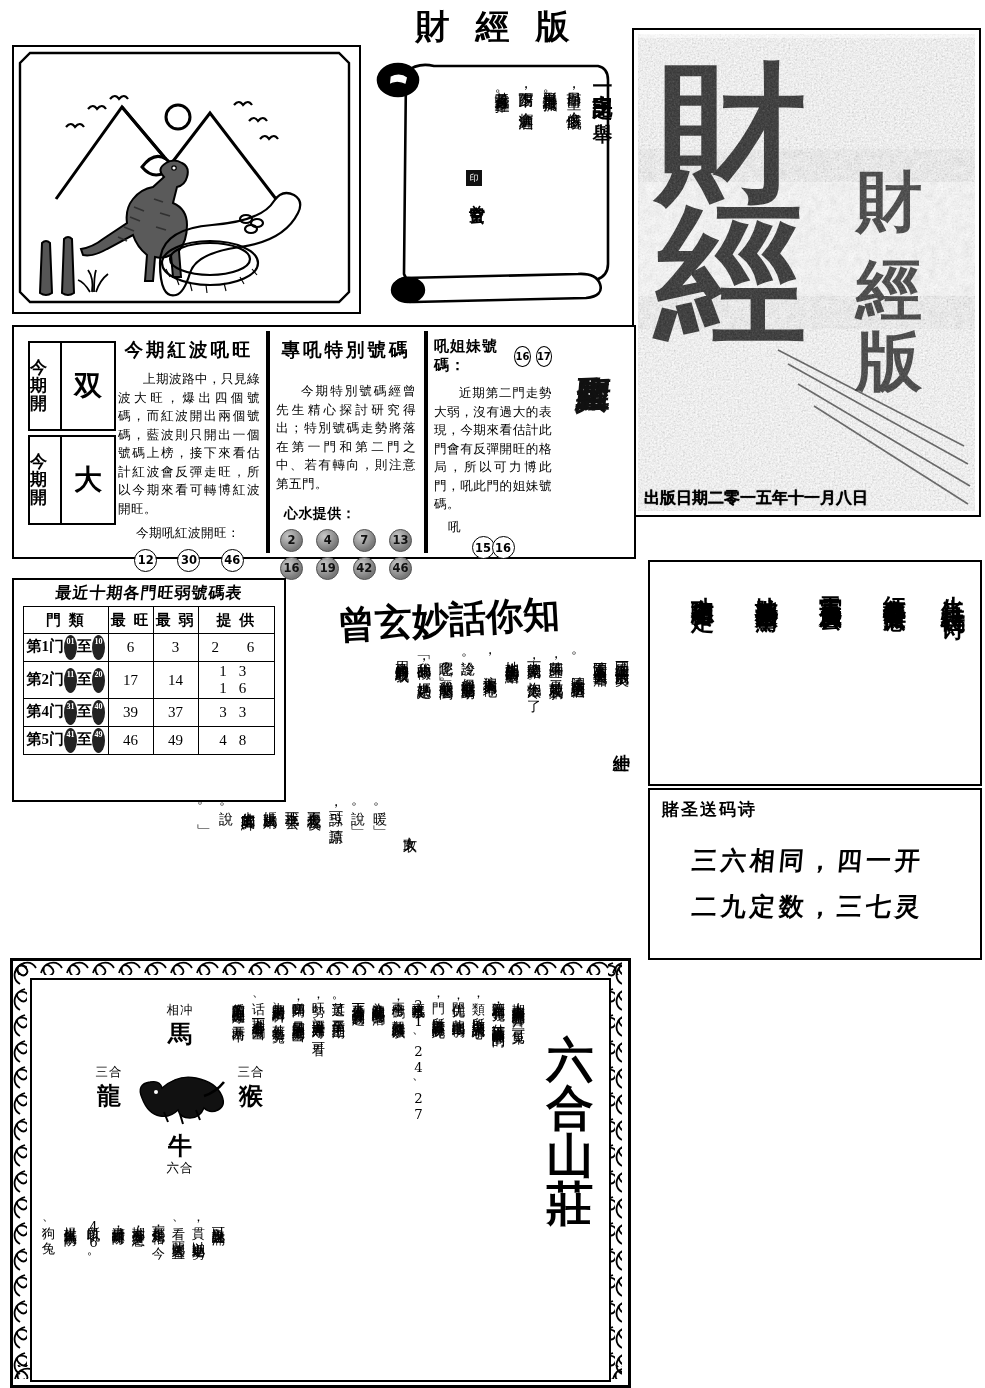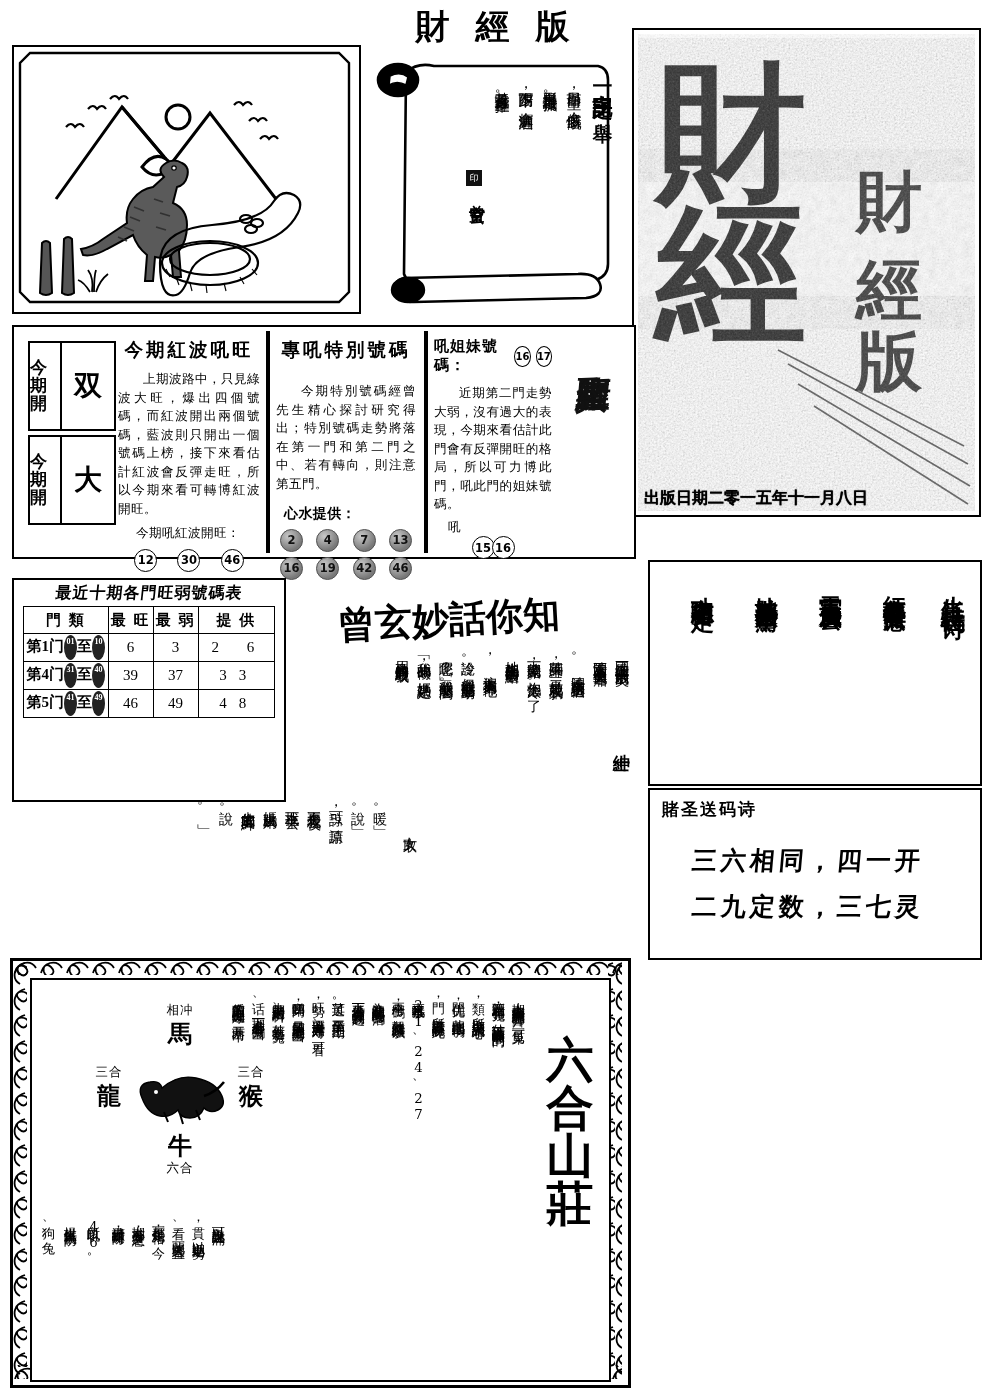--- a/index.html
+++ b/index.html
@@ -329,20 +329,28 @@
     <tr>
       <td class="rowlab">
         <span>第1门</span><span class="minib">01</span><span>至</span><span class="minib">10</span>
       </td>
       <td>6</td>
       <td>3</td>
       <td class="prov">2    6</td>
     </tr>
     <tr>
       <td class="rowlab">
+        <span>第2门</span><span class="minib">11</span><span>至</span><span class="minib">20</span>
+      </td>
+      <td>17</td>
+      <td>14</td>
+      <td class="prov">13  16</td>
+    </tr>
+    <tr>
+      <td class="rowlab">
         <span>第4门</span><span class="minib">31</span><span>至</span><span class="minib">40</span>
       </td>
       <td>39</td>
       <td>37</td>
       <td class="prov">33</td>
     </tr>
     <tr>
       <td class="rowlab">
         <span>第5门</span><span class="minib">41</span><span>至</span><span class="minib">49</span>
       </td>

